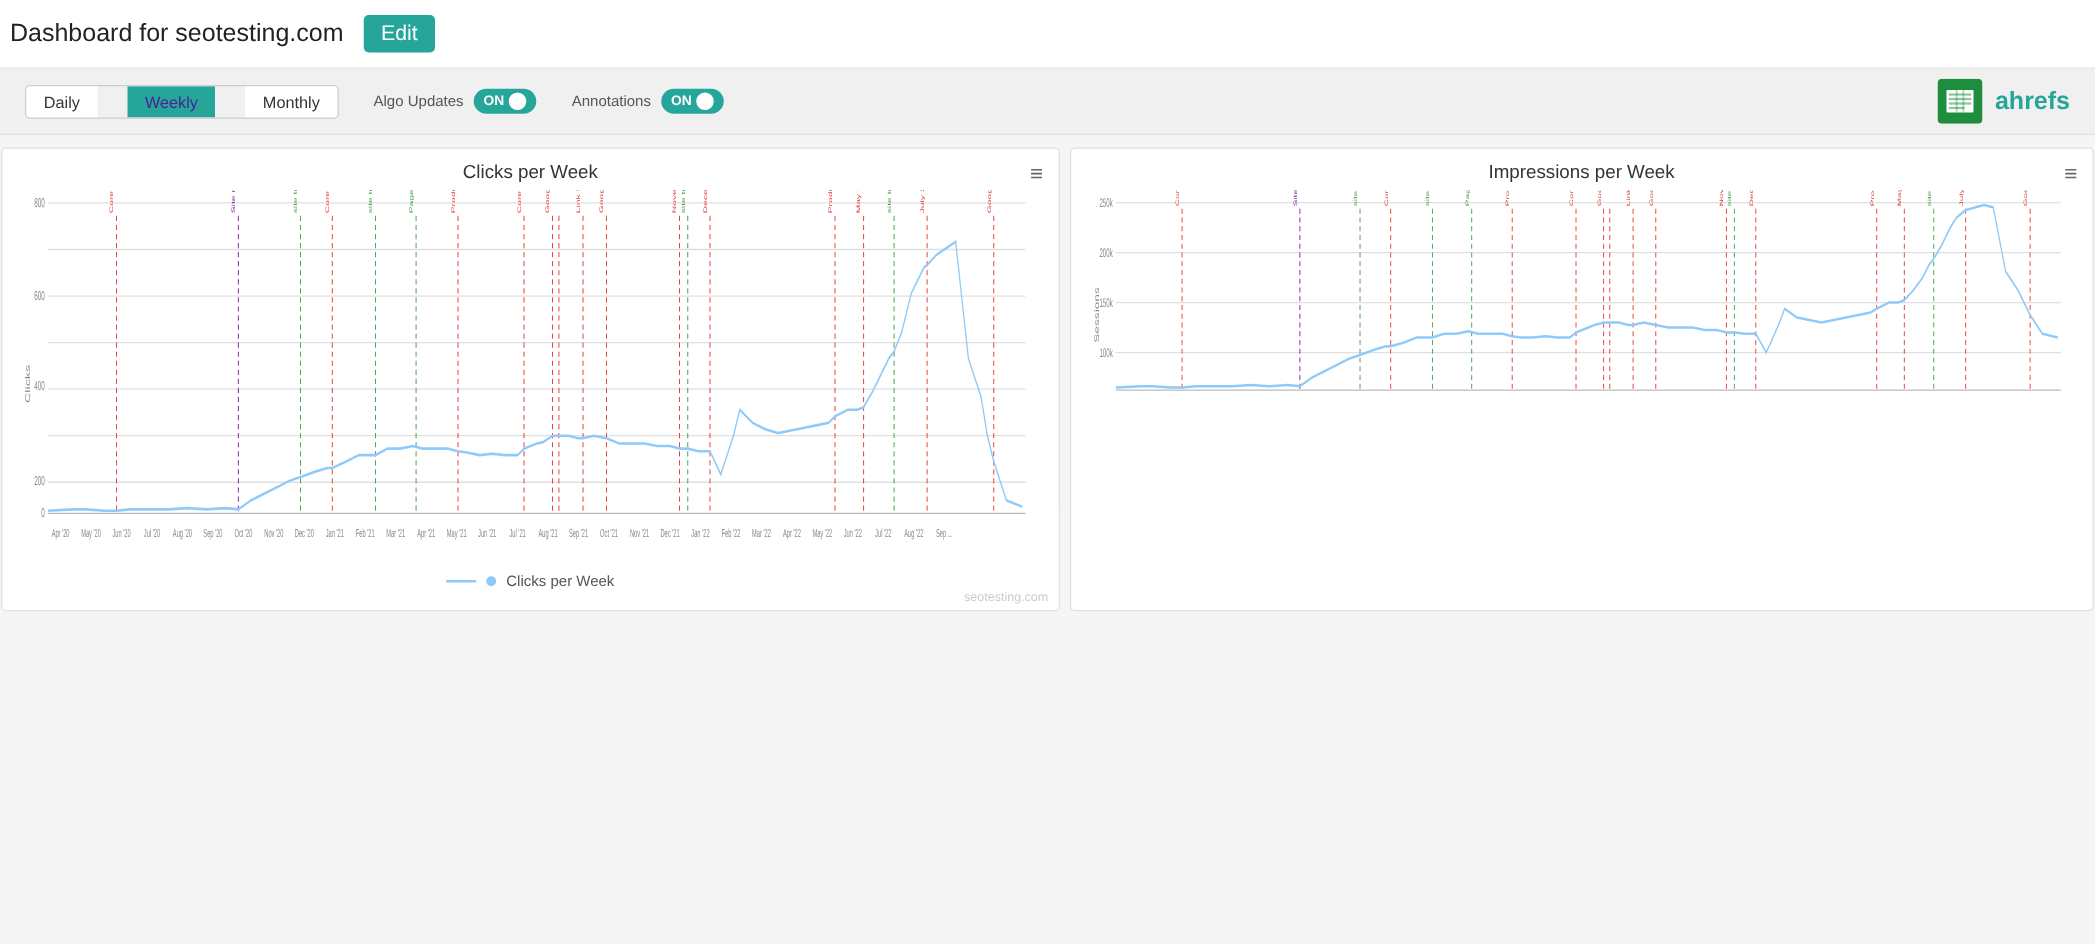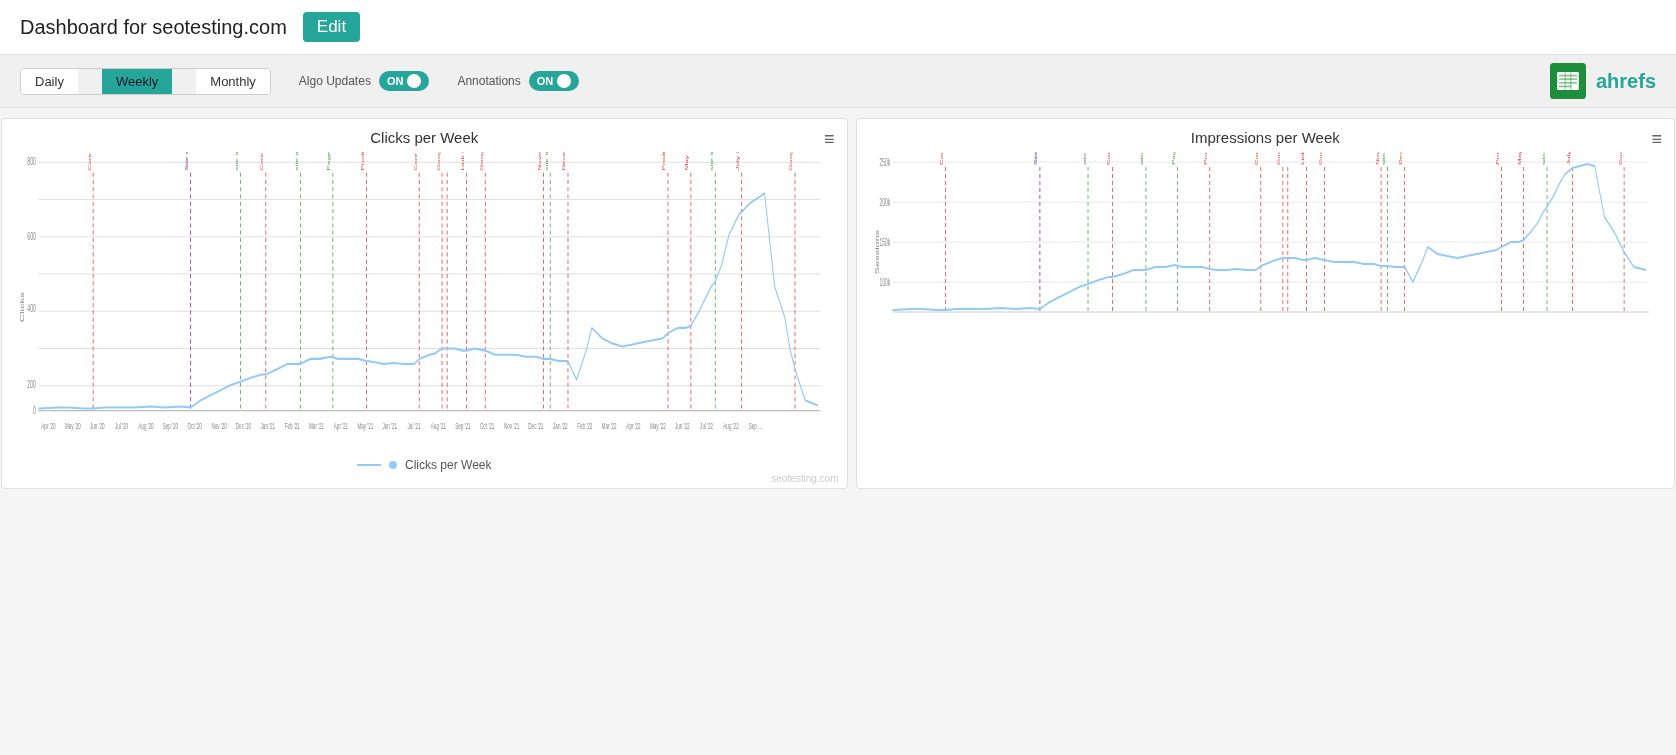--- a/index.html
+++ b/index.html
@@ -1,20 +1,20 @@
 <!DOCTYPE html>
 <html><head>
   <meta charset="utf-8">
   <style>
     * { box-sizing: border-box; margin: 0; padding: 0; }
     body { font-family: Arial, sans-serif; background: #f5f5f5; color: #333; font-size: 13px; }
 
     .top-bar {
       background: #fff;
-      padding: 12px 20px;
+      padding: 12px 8px;
       display: flex;
       align-items: center;
       gap: 16px;
       border-bottom: 1px solid #e0e0e0;
     }
     .page-title {
       font-size: 20px;
       font-weight: 400;
       color: #222;
     }
@@ -47,21 +47,21 @@
     .tab-btn {
       padding: 5px 14px;
       border: none;
       background: #fff;
       cursor: pointer;
       font-size: 13px;
       color: #333;
     }
     .tab-btn.active {
       background: #26a69a;
-      color: #0f172a;
+      color: #4c1d95;
     }
     .toggle-group {
       display: flex;
       align-items: center;
       gap: 8px;
       margin-left: 16px;
     }
     .toggle-label {
       font-size: 12px;
       color: #555;

